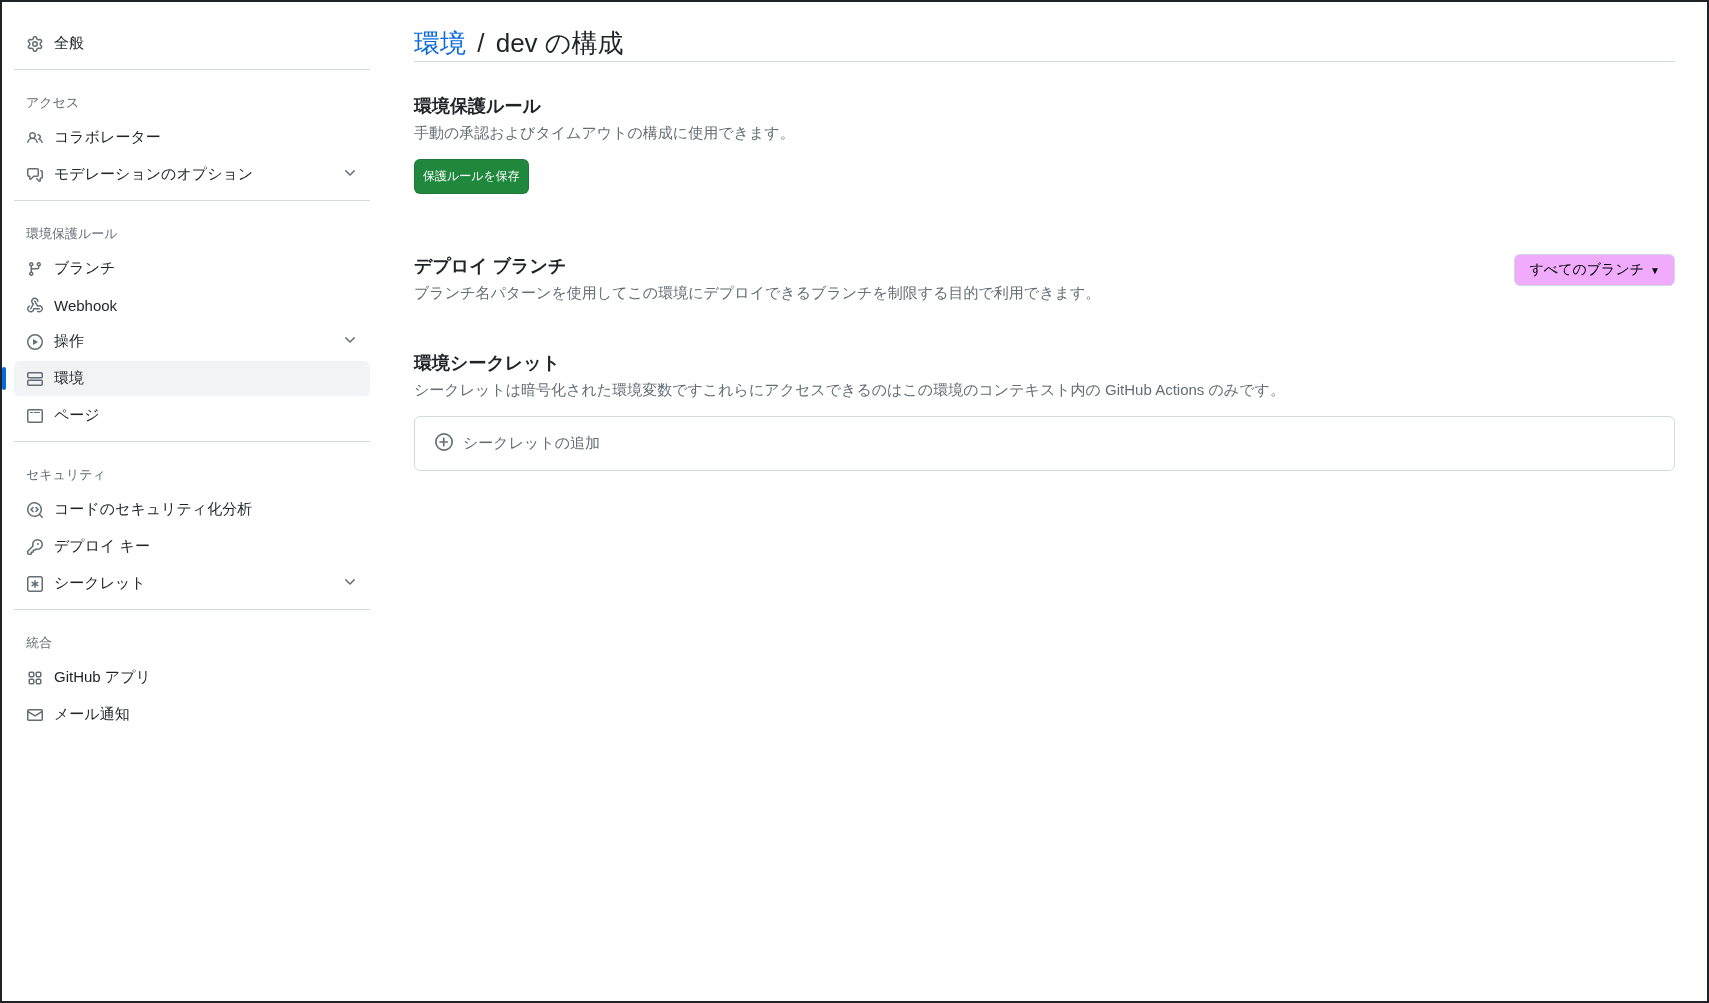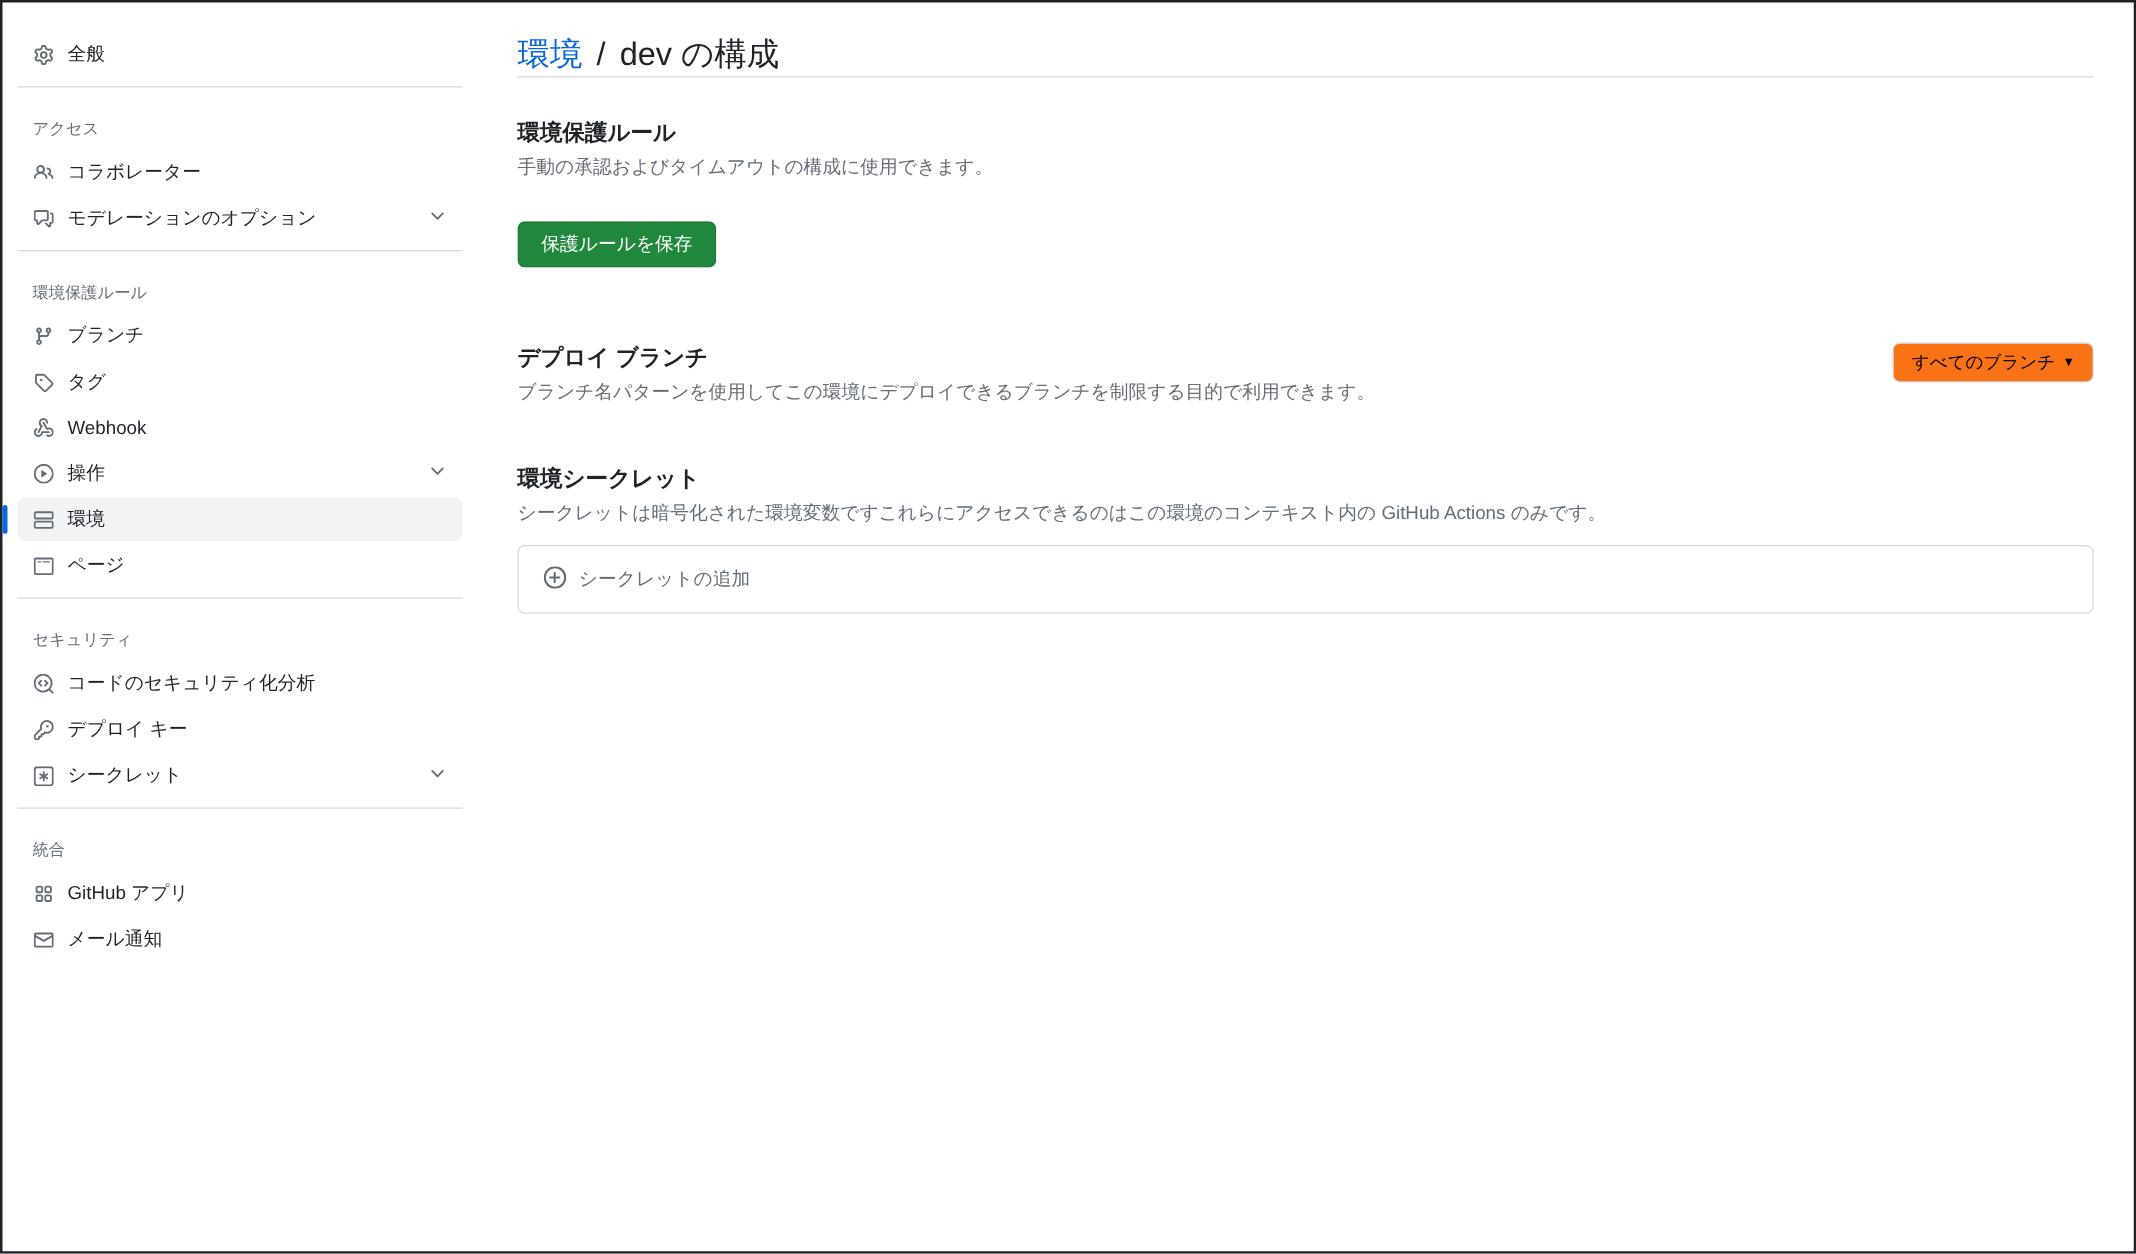--- a/index.html
+++ b/index.html
@@ -131,34 +131,33 @@
     .rule-item-description {
       font-size: 14px;
       color: #656d76;
       margin-left: 28px;
     }
     .btn-primary {
       background: #1f883d;
       color: #ffffff;
       border: 1px solid rgba(31, 35, 40, 0.15);
       border-radius: 6px;
-      padding: 8px 18px;
-      font-size: 15px;
+      padding: 8px 8px;
+      font-size: 12px;
       font-weight: 500;
       cursor: pointer;
-      margin-top: 18px;
     }
     .deploy-section {
       display: flex;
       align-items: flex-start;
       justify-content: space-between;
       margin-top: 60px;
     }
     .btn-dropdown {
-      background: #f97316;
+      background: #f0abfc;
       border: 1px solid #d1d9e0;
       border-radius: 6px;
       padding: 6px 14px;
       font-size: 14px;
       cursor: pointer;
       display: flex;
       align-items: center;
       white-space: nowrap;
     }
     .btn-dropdown .caret {
@@ -231,28 +230,20 @@
 
     <div class="sidebar-item">
       <span class="icon">
         <svg width="16" height="16" viewBox="0 0 16 16">
             <path d="M9.5 3.25a2.25 2.25 0 1 1 3 2.122V6A2.5 2.5 0 0 1 10 8.5H6a1 1 0 0 0-1 1v1.128a2.251 2.251 0 1 1-1.5 0V5.372a2.25 2.25 0 1 1 1.5 0v1.836A2.493 2.493 0 0 1 6 7h4a1 1 0 0 0 1-1v-.628A2.25 2.25 0 0 1 9.5 3.25Zm-6 0a.75.75 0 1 0 1.5 0 .75.75 0 0 0-1.5 0Zm8.25-.75a.75.75 0 1 0 0 1.5.75.75 0 0 0 0-1.5ZM4.25 12a.75.75 0 1 0 0 1.5.75.75 0 0 0 0-1.5Z"></path>
           </svg>
       </span>
       <span class="sidebar-item-label">ブランチ</span>
     </div>
 
-    <div class="sidebar-item">
-      <span class="icon">
-        <svg width="16" height="16" viewBox="0 0 16 16">
-            <path d="M1 7.775V2.75C1 1.784 1.784 1 2.75 1h5.025c.464 0 .91.184 1.238.513l6.25 6.25a1.75 1.75 0 0 1 0 2.474l-5.026 5.026a1.75 1.75 0 0 1-2.474 0l-6.25-6.25A1.752 1.752 0 0 1 1 7.775Zm1.5 0c0 .066.026.13.073.177l6.25 6.25a.25.25 0 0 0 .354 0l5.025-5.025a.25.25 0 0 0 0-.354l-6.25-6.25a.25.25 0 0 0-.177-.073H2.75a.25.25 0 0 0-.25.25ZM6 5a1 1 0 1 1 0 2 1 1 0 0 1 0-2Z"></path>
-          </svg>
-      </span>
-      <span class="sidebar-item-label">タグ</span>
-    </div>
 
     <div class="sidebar-item">
       <span class="icon">
         <svg width="16" height="16" viewBox="0 0 16 16">
             <path d="M5.5 4.25a2.25 2.25 0 0 1 4.5 0 .75.75 0 0 0 1.5 0 3.75 3.75 0 1 0-6.14 2.889l-2.272 4.258a.75.75 0 0 0 1.324.706L7 7.25a.75.75 0 0 0-.309-1.015A2.25 2.25 0 0 1 5.5 4.25Z"></path>
             <path d="M7.364 3.607a.75.75 0 0 1 1.03.257l2.608 4.349a3.75 3.75 0 1 1-.628 6.785.75.75 0 0 1 .752-1.299 2.25 2.25 0 1 0-.033-3.88.75.75 0 0 1-1.03-.256L7.107 4.636a.75.75 0 0 1 .257-1.03Z"></path>
             <path d="M2.9 8.776A.75.75 0 0 1 2.625 9.8 2.25 2.25 0 1 0 6 11.75a.75.75 0 0 1 .75-.751h5.5a.75.75 0 0 1 0 1.5H7.425a3.751 3.751 0 1 1-5.55-3.998.75.75 0 0 1 1.024.274Z"></path>
           </svg>
       </span>
       <span class="sidebar-item-label">Webhook</span>

